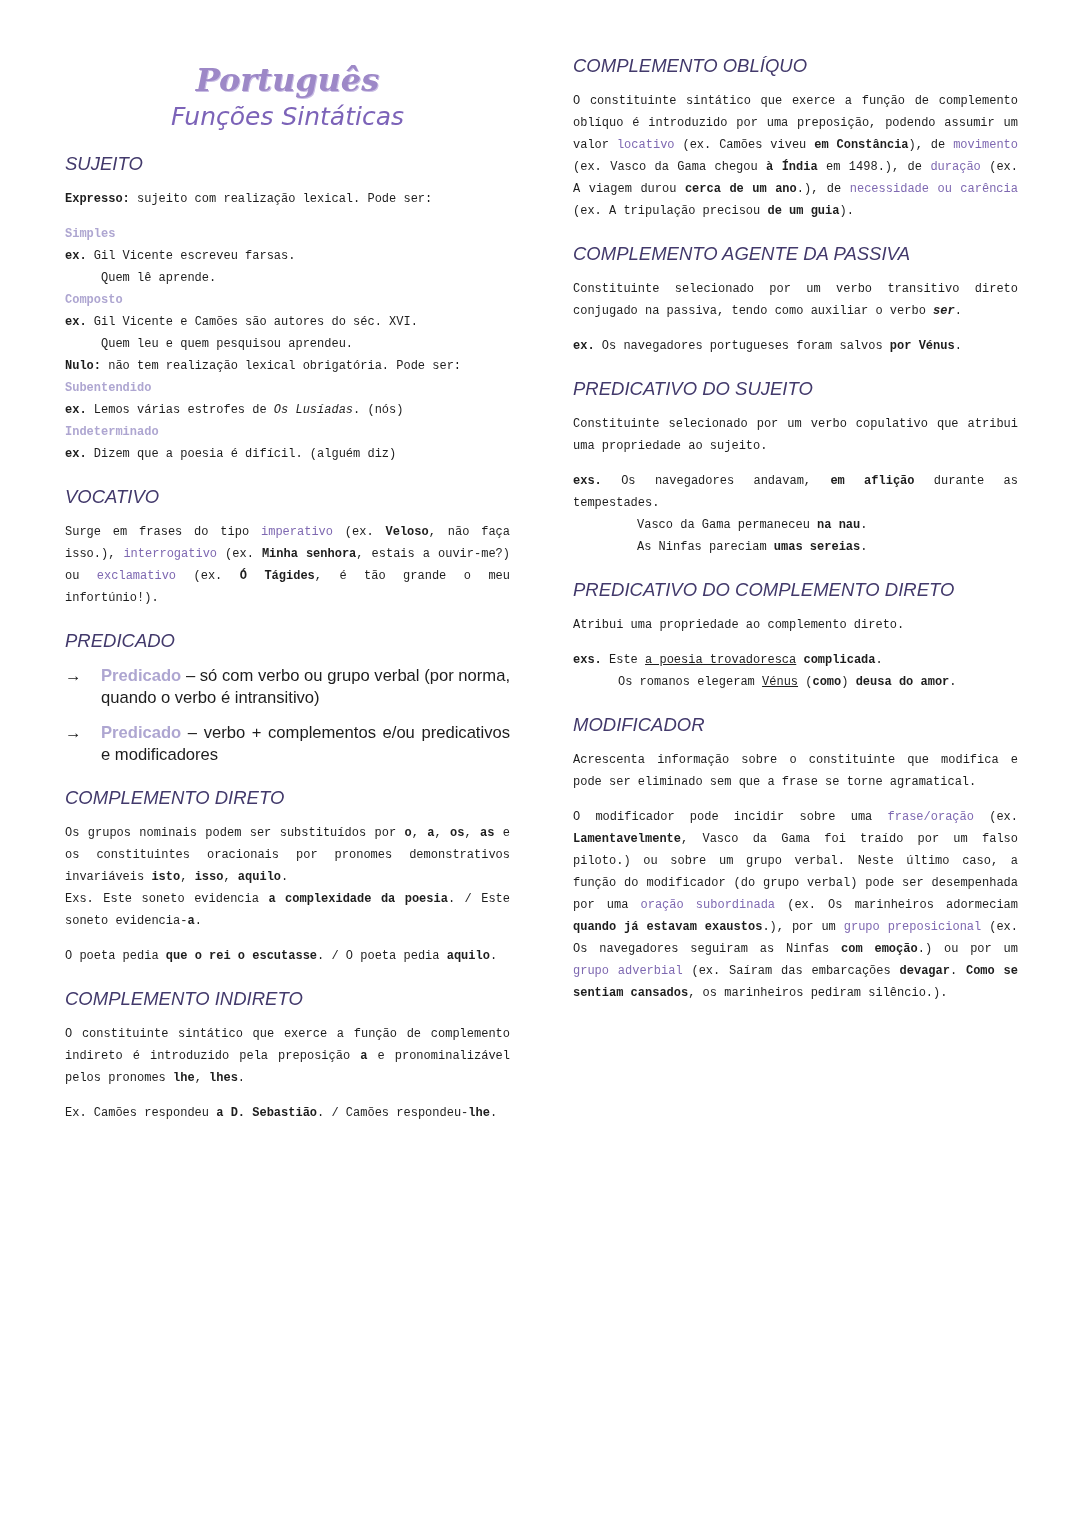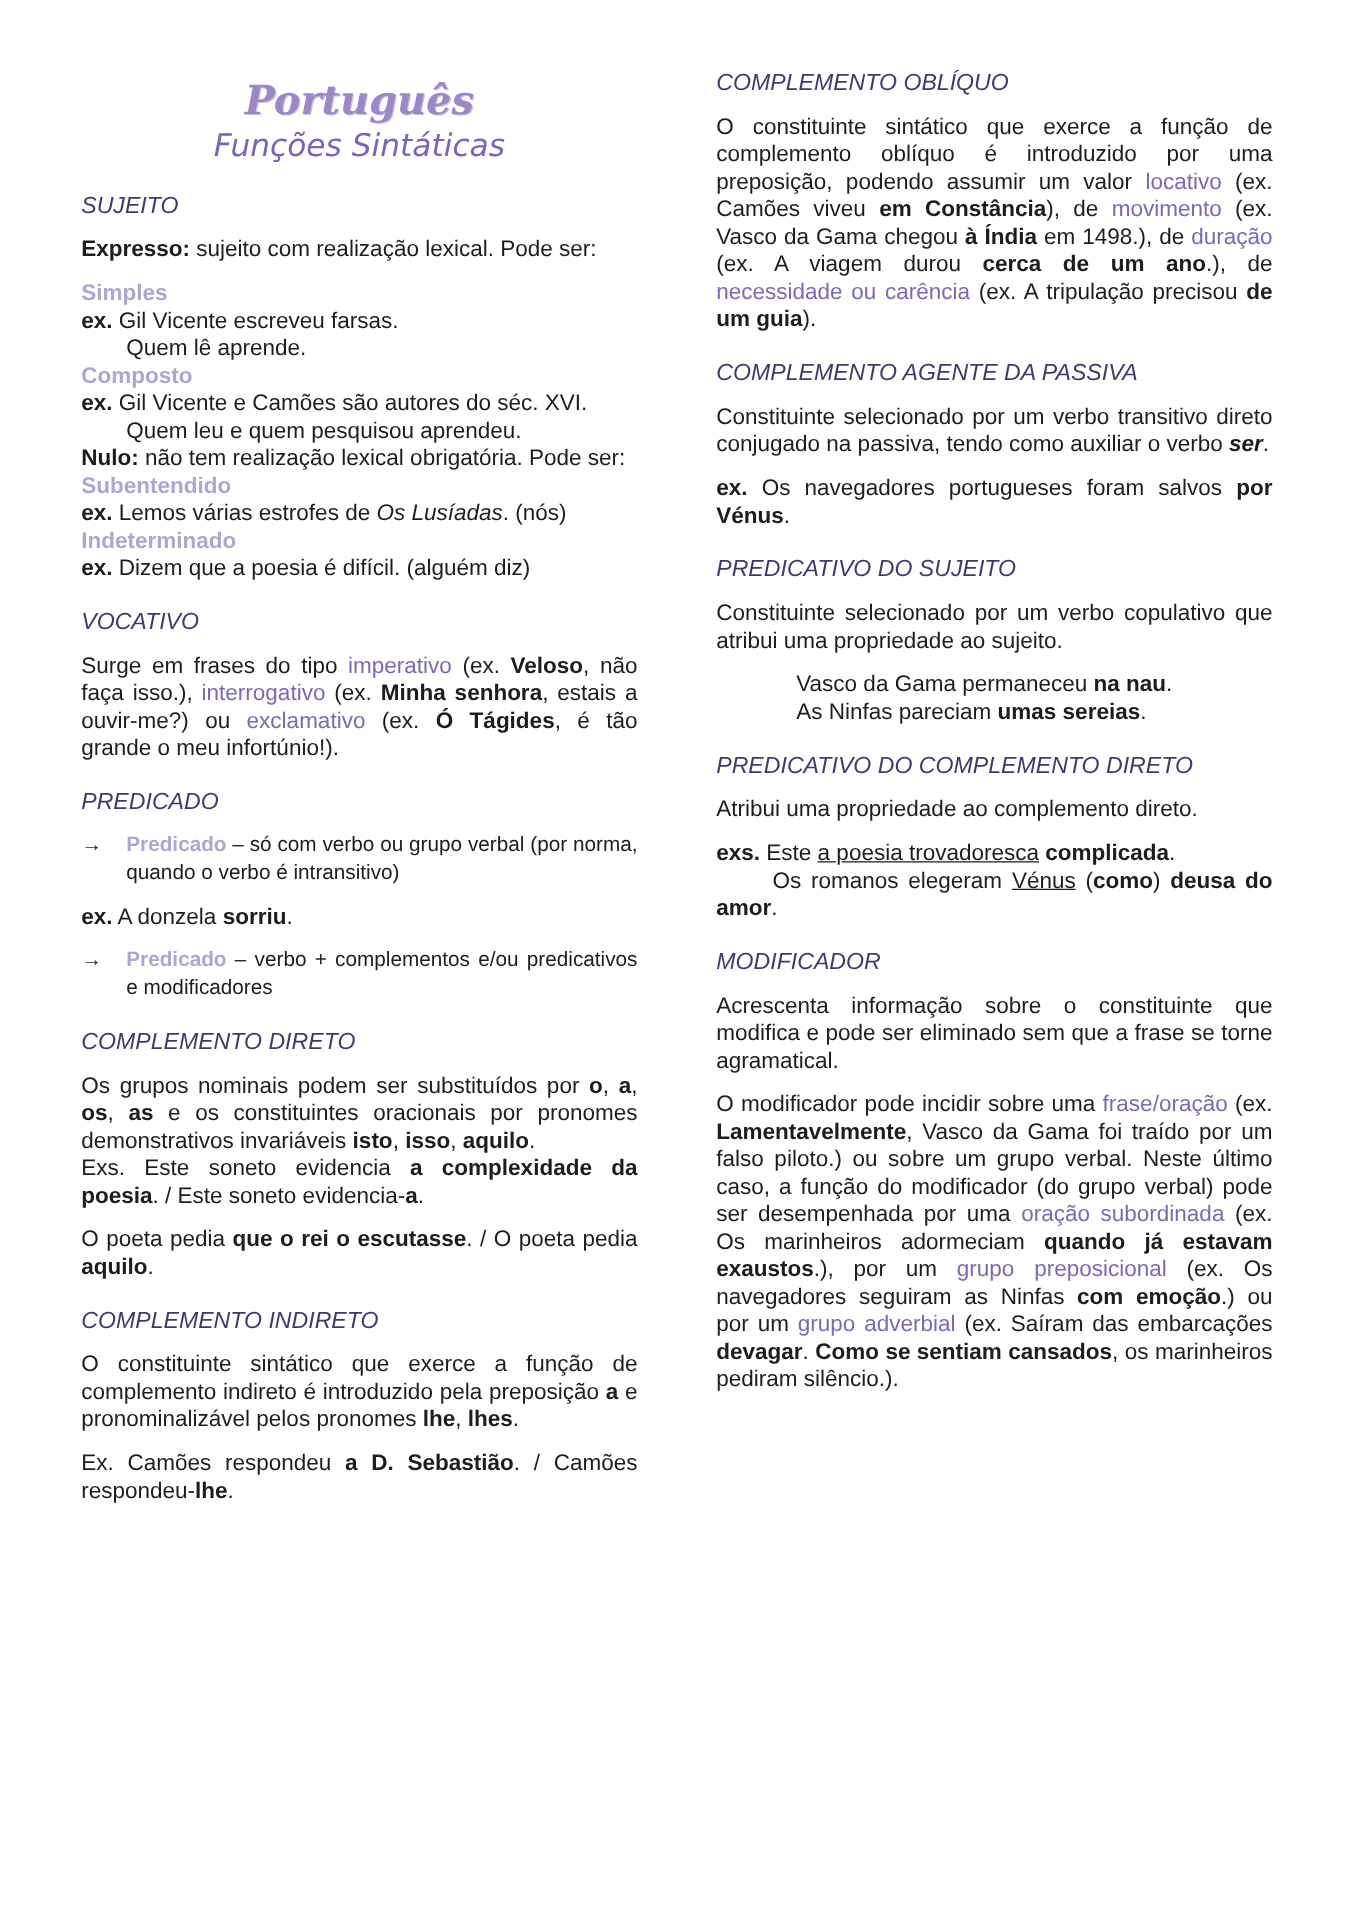--- a/index.html
+++ b/index.html
@@ -33,23 +33,24 @@
   }
   .heading {
     font-style:italic;
     font-size:18.5px; line-height:22px;
     color:#42396b;
     margin:21px 0 13px;
   }
   .col > .heading:first-child { margin-top:0; }
 
   p.block {
-    font-size:18px; line-height:22px;
+    font-size:12px; line-height:22px;
     margin:0 0 13px;
     text-align:justify;
+    font-family:Liberation Mono, monospace;
   }
   p.block.tight { margin-bottom:0; }
   p.block.left  { text-align:left; }
 
   .arrow-item { display:flex; margin:0 0 13px; font-size:16.6px; line-height:22px; }
   .arrow-item .arr { flex:0 0 36px; }
   .arrow-item .txt { flex:1; text-align:justify; }
 
   span.b   { font-weight:bold; }
   span.i   { font-style:italic; }
@@ -78,41 +79,41 @@
       <p class="block left tight"><span class="b">ex.</span><span> Lemos várias estrofes de </span><span class="i">Os Lusíadas</span><span>. (nós)</span></p>
       <p class="block left tight"><span class="lav">Indeterminado</span></p>
       <p class="block left"><span class="b">ex.</span><span> Dizem que a poesia é difícil. (alguém diz)</span></p>
       <div class="heading">VOCATIVO</div>
       <p class="block"><span>Surge em frases do tipo </span><span class="p">imperativo</span><span> (ex. </span><span class="b">Veloso</span><span>, não faça isso.), </span><span class="p">interrogativo</span><span> (ex. </span><span class="b">Minha senhora</span><span>, estais a ouvir-me?) ou </span><span class="p">exclamativo</span><span> (ex. </span><span class="b">Ó Tágides</span><span>, é tão grande o meu infortúnio!).</span></p>
       <div class="heading">PREDICADO</div>
       <div class="arrow-item">
         <span class="arr">→</span>
         <span class="txt"><span class="lav">Predicado</span><span> – só com verbo ou grupo verbal (por norma, quando o verbo é intransitivo)</span></span>
       </div>
-      <p class="block left"><span class="b">ex.</span><span> A donzela </span><span class="b">sorriu</span><span>.</span></p>
       <div class="arrow-item">
         <span class="arr">→</span>
         <span class="txt"><span class="lav">Predicado</span><span> – verbo + complementos e/ou predicativos e modificadores</span></span>
       </div>
       <div class="heading">COMPLEMENTO DIRETO</div>
       <p class="block tight"><span>Os grupos nominais podem ser substituídos por </span><span class="b">o</span><span>, </span><span class="b">a</span><span>, </span><span class="b">os</span><span>, </span><span class="b">as</span><span> e os constituintes oracionais por pronomes demonstrativos invariáveis </span><span class="b">isto</span><span>, </span><span class="b">isso</span><span>, </span><span class="b">aquilo</span><span>.</span></p>
       <p class="block"><span>Exs. Este soneto evidencia </span><span class="b">a complexidade da poesia</span><span>. / Este soneto evidencia-</span><span class="b">a</span><span>.</span></p>
       <p class="block"><span>O poeta pedia </span><span class="b">que o rei o escutasse</span><span>. / O poeta pedia </span><span class="b">aquilo</span><span>.</span></p>
       <div class="heading">COMPLEMENTO INDIRETO</div>
       <p class="block"><span>O constituinte sintático que exerce a função de complemento indireto é introduzido pela preposição </span><span class="b">a</span><span> e pronominalizável pelos pronomes </span><span class="b">lhe</span><span>, </span><span class="b">lhes</span><span>.</span></p>
       <p class="block"><span>Ex. Camões respondeu </span><span class="b">a D. Sebastião</span><span>. / Camões respondeu-</span><span class="b">lhe</span><span>.</span></p>
     </div>
   <div class="col">
       <div class="heading">COMPLEMENTO OBLÍQUO</div>
       <p class="block"><span>O constituinte sintático que exerce a função de complemento oblíquo é introduzido por uma preposição, podendo assumir um valor </span><span class="p">locativo</span><span> (ex. Camões viveu </span><span class="b">em Constância</span><span>), de </span><span class="p">movimento</span><span> (ex. Vasco da Gama chegou </span><span class="b">à Índia</span><span> em 1498.), de </span><span class="p">duração</span><span> (ex. A viagem durou </span><span class="b">cerca de um ano</span><span>.), de </span><span class="p">necessidade ou carência</span><span> (ex. A tripulação precisou </span><span class="b">de um guia</span><span>).</span></p>
       <div class="heading">COMPLEMENTO AGENTE DA PASSIVA</div>
       <p class="block"><span>Constituinte selecionado por um verbo transitivo direto conjugado na passiva, tendo como auxiliar o verbo </span><span class="bi">ser</span><span>.</span></p>
       <p class="block"><span class="b">ex.</span><span> Os navegadores portugueses foram salvos </span><span class="b">por Vénus</span><span>.</span></p>
       <div class="heading">PREDICATIVO DO SUJEITO</div>
       <p class="block"><span>Constituinte selecionado por um verbo copulativo que atribui uma propriedade ao sujeito.</span></p>
+      <p class="block tight"><span class="b">exs.</span><span> Os navegadores andavam, </span><span class="b">em aflição</span><span> durante as tempestades.</span></p>
       <p class="block left tight" style="padding-left: 64px;"><span>Vasco da Gama permaneceu </span><span class="b">na nau</span><span>.</span></p>
       <p class="block left" style="padding-left: 64px;"><span>As Ninfas pareciam </span><span class="b">umas sereias</span><span>.</span></p>
       <div class="heading">PREDICATIVO DO COMPLEMENTO DIRETO</div>
       <p class="block"><span>Atribui uma propriedade ao complemento direto.</span></p>
       <p class="block tight"><span class="b">exs.</span><span> Este </span><span class="u">a poesia trovadoresca</span><span> </span><span class="b">complicada</span><span>.</span></p>
       <p class="block tight" style="text-indent: 45px;"><span>Os romanos elegeram </span><span class="u">Vénus</span><span> (</span><span class="b">como</span><span>) </span><span class="b">deusa do amor</span><span>.</span></p>
       <div class="heading">MODIFICADOR</div>
       <p class="block"><span>Acrescenta informação sobre o constituinte que modifica e pode ser eliminado sem que a frase se torne agramatical.</span></p>
       <p class="block"><span>O modificador pode incidir sobre uma </span><span class="p">frase/oração</span><span> (ex. </span><span class="b">Lamentavelmente</span><span>, Vasco da Gama foi traído por um falso piloto.) ou sobre um grupo verbal. Neste último caso, a função do modificador (do grupo verbal) pode ser desempenhada por uma </span><span class="p">oração subordinada</span><span> (ex. Os marinheiros adormeciam </span><span class="b">quando já estavam exaustos</span><span>.), por um </span><span class="p">grupo preposicional</span><span> (ex. Os navegadores seguiram as Ninfas </span><span class="b">com emoção</span><span>.) ou por um </span><span class="p">grupo adverbial</span><span> (ex. Saíram das embarcações </span><span class="b">devagar</span><span>. </span><span class="b">Como se sentiam cansados</span><span>, os marinheiros pediram silêncio.).</span></p>
     </div>

